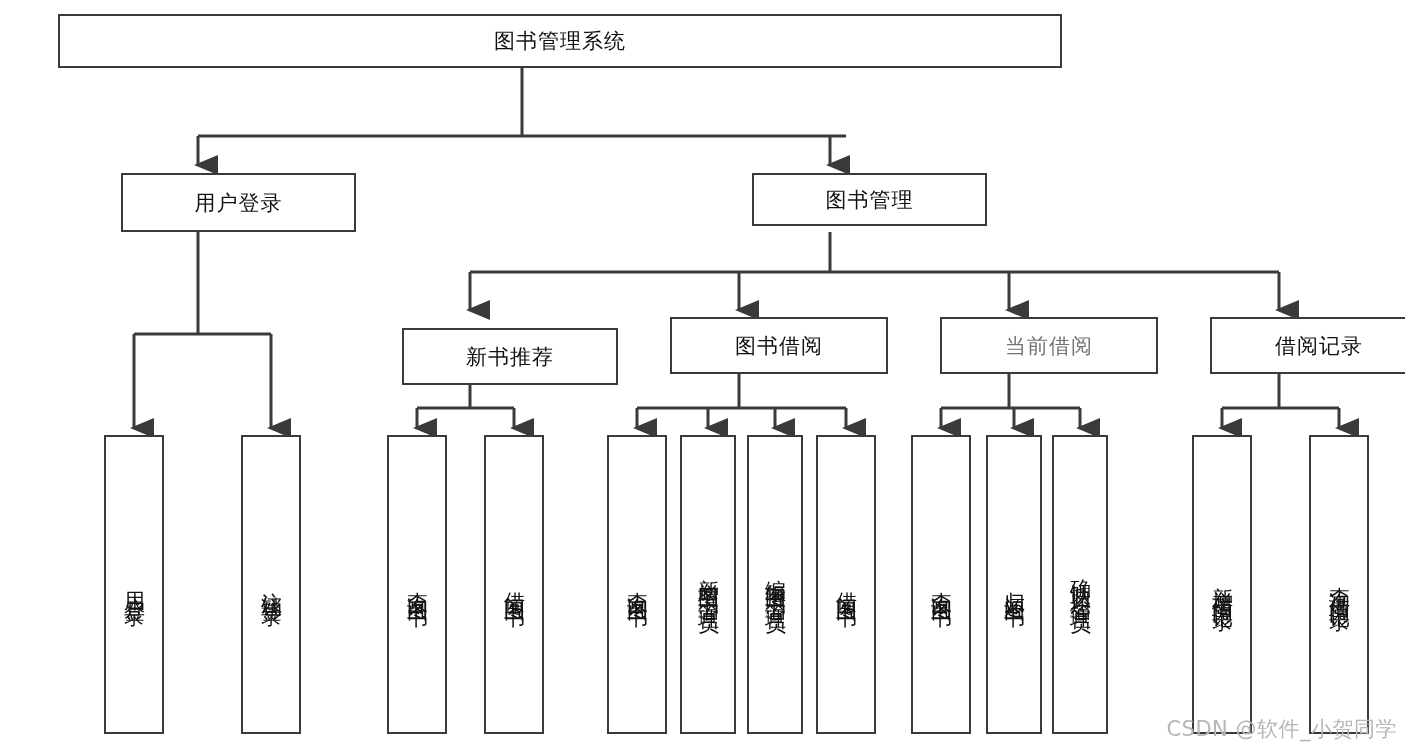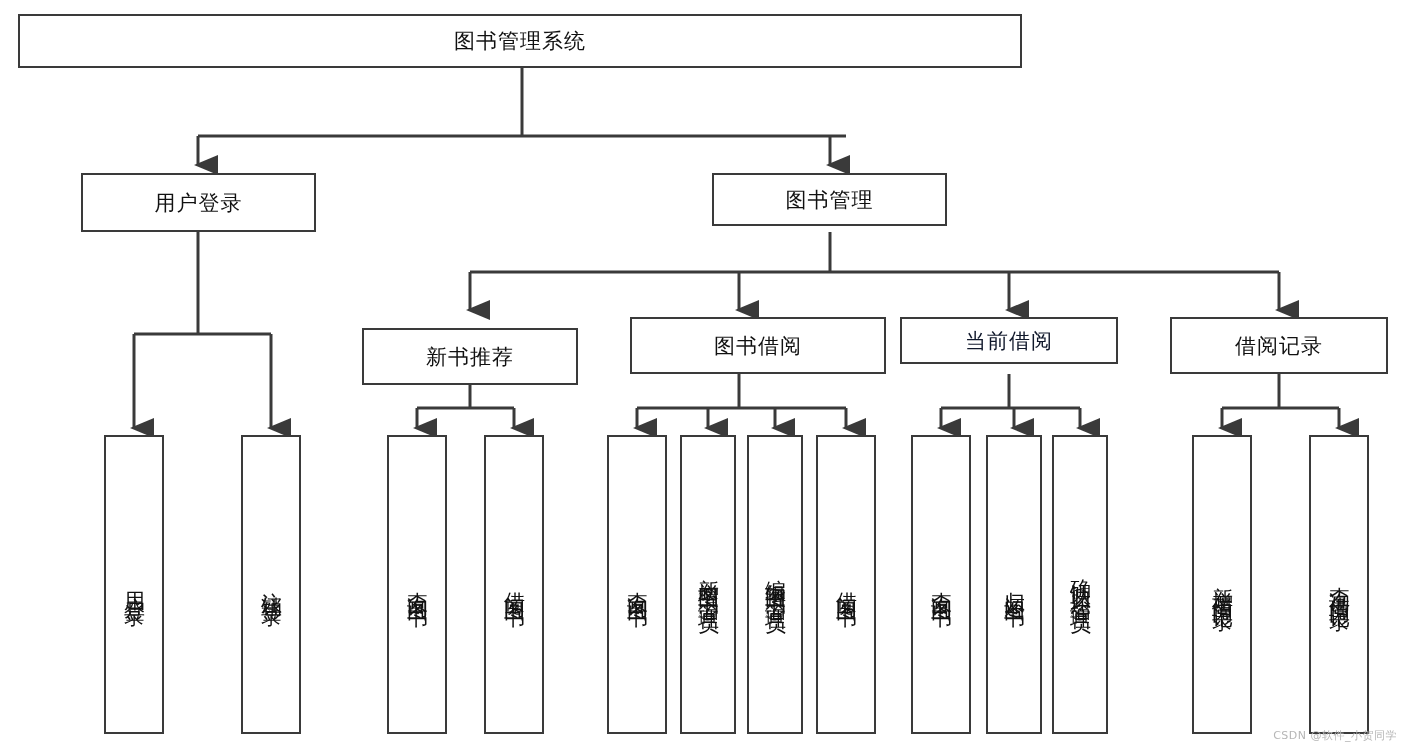--- a/index.html
+++ b/index.html
@@ -35,37 +35,38 @@
     display: flex;
     align-items: center;
     justify-content: center;
     color: #111111;
     z-index: 2;
   }
   .node-h {
     font-size: 21px;
     letter-spacing: 1px;
     white-space: nowrap;
+    margin-left: 40px;
   }
   .node-v {
     font-size: 21px;
   }
   .node-v .vlabel {
     writing-mode: vertical-rl;
     text-orientation: upright;
     letter-spacing: 5px;
     line-height: 1;
     white-space: nowrap;
     display: block;
   }
   .watermark {
     position: absolute;
     right: 8px;
     bottom: 4px;
-    font-size: 11px;
+    font-size: 21px;
     color: #b6b6b6;
     white-space: nowrap;
     z-index: 3;
     letter-spacing: 0.5px;
   }
 </style>
 </head>
 <body>
 
 <div id="canvas" style="background: rgb(255, 255, 255);">
@@ -127,24 +128,24 @@
   <div class="node node-h" style="left: 81px; top: 173px; width: 235px; height: 59px; border-color: rgb(58, 58, 58); color: rgb(17, 17, 17);">
     <span>用户登录</span>
   </div>
   <div class="node node-h" style="left: 712px; top: 173px; width: 235px; height: 53px; border-color: rgb(58, 58, 58); color: rgb(17, 17, 17);">
     <span>图书管理</span>
   </div>
 
   <div class="node node-h" style="left: 362px; top: 328px; width: 216px; height: 57px; border-color: rgb(58, 58, 58); color: rgb(17, 17, 17);">
     <span>新书推荐</span>
   </div>
-  <div class="node node-h" style="left: 630px; top: 317px; width: 256px; height: 57px; border-color: rgb(58, 58, 58); color: rgb(17, 17, 17);">
+  <div class="node node-h" style="left: 630px; top: 317px; width: 218px; height: 57px; border-color: rgb(58, 58, 58); color: rgb(17, 17, 17);">
     <span>图书借阅</span>
   </div>
-  <div class="node node-h" style="left: 900px; top: 317px; width: 218px; height: 47px; border-color: rgb(58, 58, 58); color: #0f172a;">
+  <div class="node node-h" style="left: 900px; top: 317px; width: 218px; height: 57px; border-color: rgb(58, 58, 58); color: #737373;">
     <span>当前借阅</span>
   </div>
   <div class="node node-h" style="left: 1170px; top: 317px; width: 218px; height: 57px; border-color: rgb(58, 58, 58); color: rgb(17, 17, 17);">
     <span>借阅记录</span>
   </div>
 
   <div class="node node-v" style="left: 104px; top: 435px; width: 60px; height: 299px; border-color: rgb(58, 58, 58); color: rgb(17, 17, 17);">
     <span class="vlabel">用户登录</span>
   </div>
   <div class="node node-v" style="left: 241px; top: 435px; width: 60px; height: 299px; border-color: rgb(58, 58, 58); color: rgb(17, 17, 17);">

